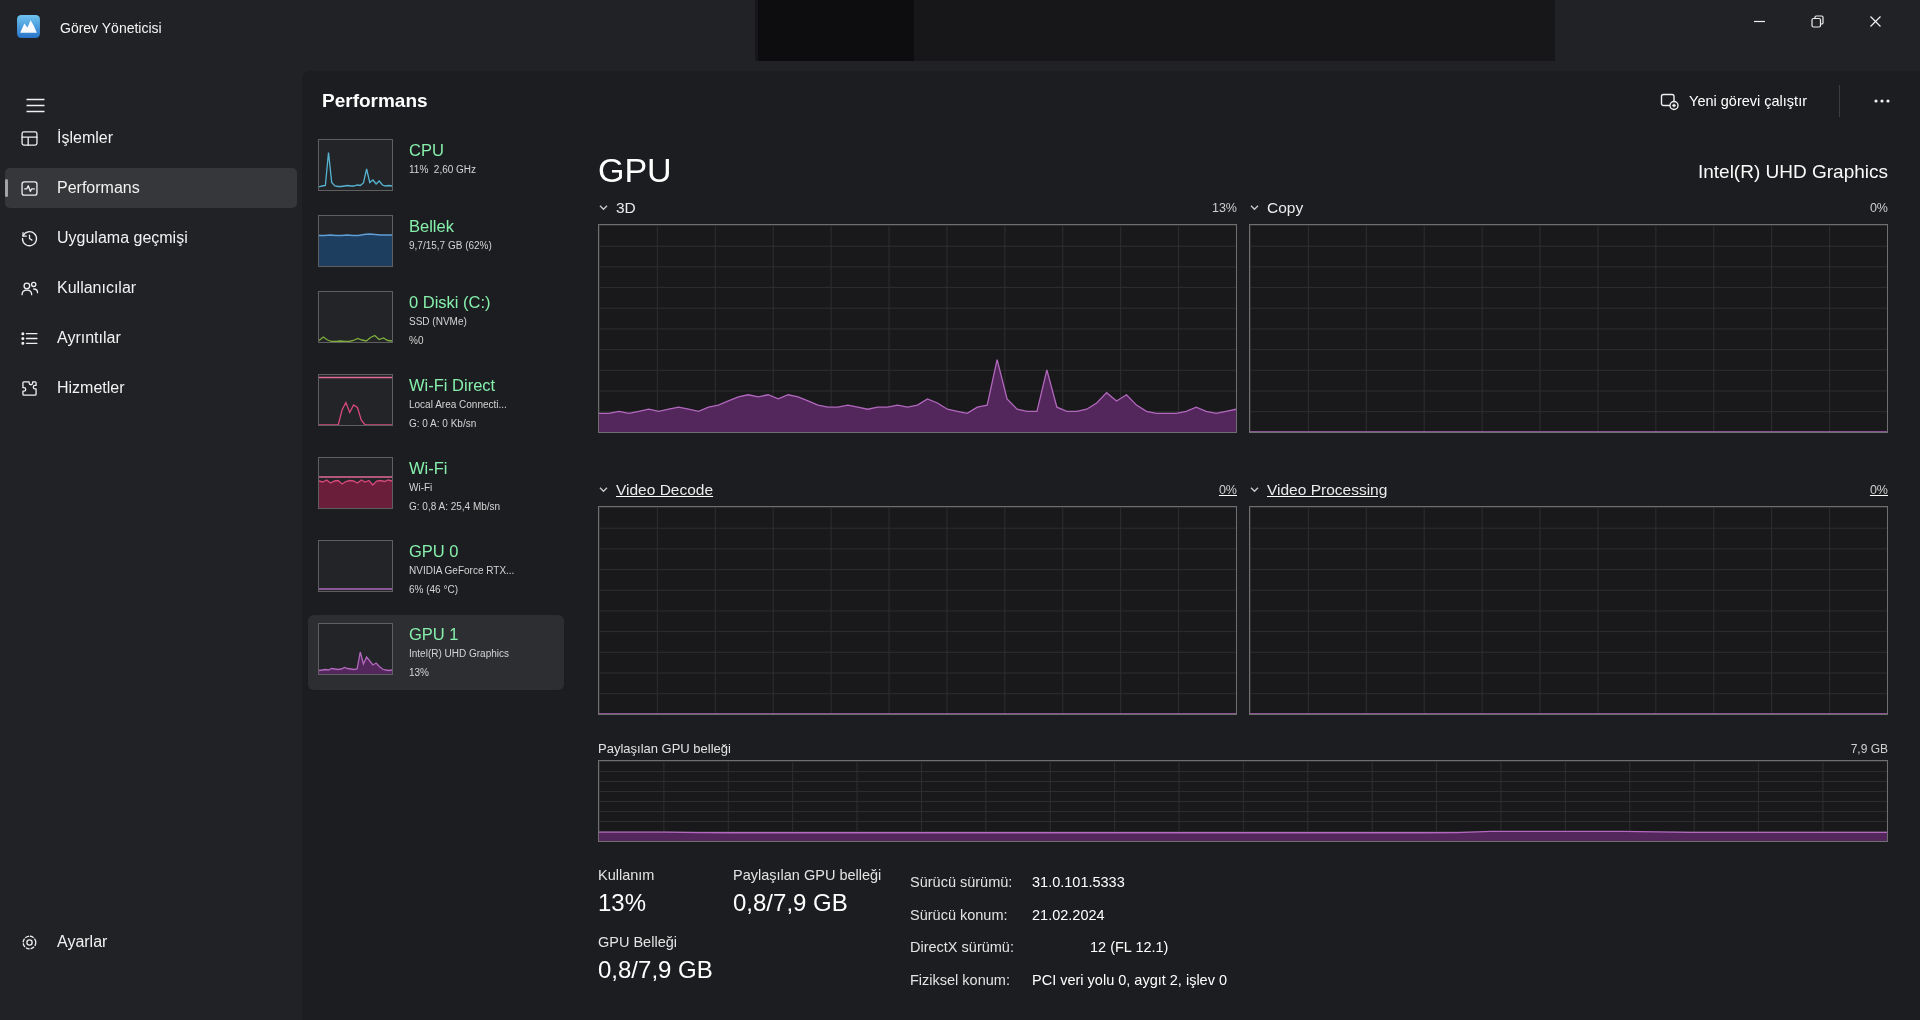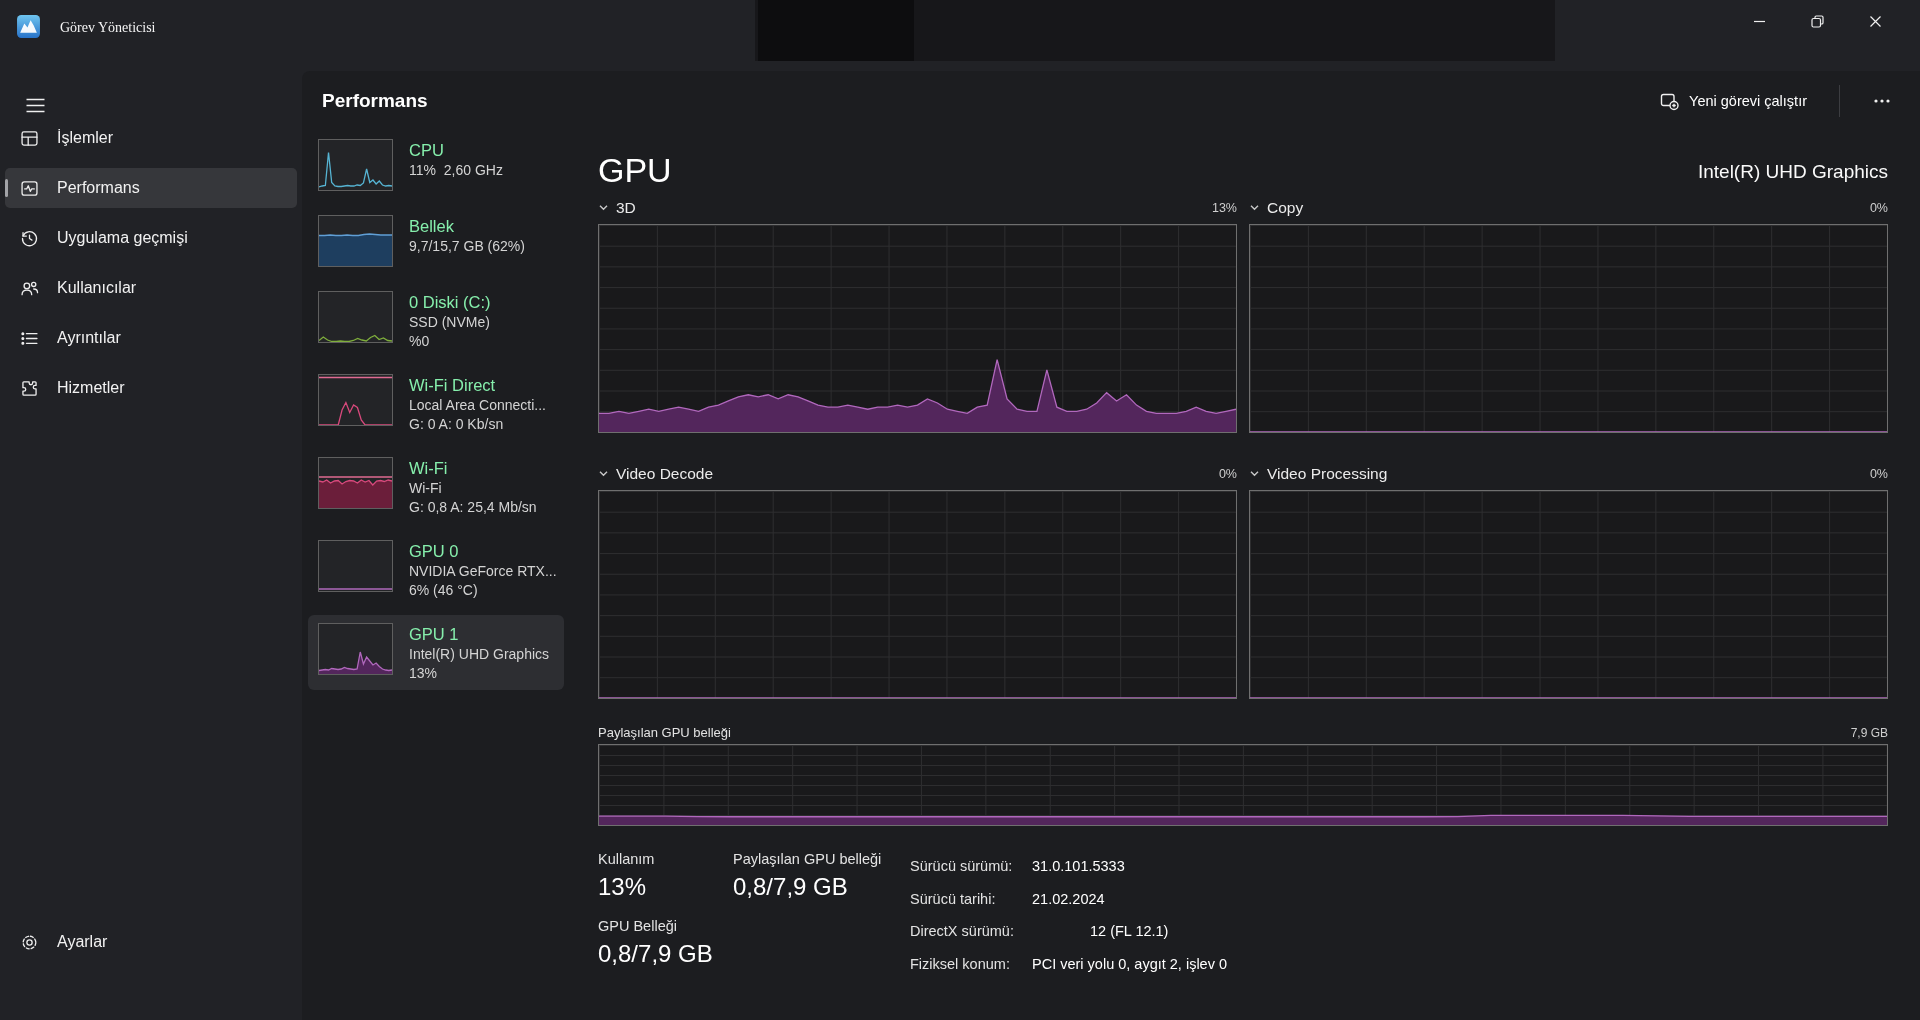--- a/index.html
+++ b/index.html
@@ -6,21 +6,21 @@
   html,body { width:1920px; height:1020px; overflow:hidden; }
   body {
     background:#212226;
     font-family:"Liberation Sans","DejaVu Sans",sans-serif;
     color:#ffffff;
     position:relative;
   }
   svg { display:block; }
 
   
-  .titlebar { position:absolute; left:0; top:0; right:16px; height:61px;font-family:Liberation Serif, serif; }
+  .titlebar { position:absolute; left:0; top:0; right:16px; height:61px; }
   .tb-shade-wide { position:absolute; left:755px; top:0; width:800px; height:61px; background:#17171a; }
   .tb-shade-dark { position:absolute; left:758px; top:0; width:156px; height:61px; background:#0d0d0f; }
   .app-icon { position:absolute; left:16px; top:14px; width:25px; height:25px; }
   .window-title { position:absolute; left:60px; top:20px; font-size:14px; color:#f5f5f5; }
   .win-controls { position:absolute; right:0; top:0; display:flex; }
   .win-btn { width:58px; height:42px; display:flex; align-items:center; justify-content:center;
              background:transparent; border:none; cursor:default; }
   .win-btn svg { stroke:#f0f0f0; stroke-width:1.2; fill:none; }
 
   
@@ -55,30 +55,30 @@
 
   
   .perf-list { position:absolute; left:6px; top:60px; width:256px; }
   .perf-item { display:flex; gap:16px; padding:8px 10px; border-radius:6px; margin-bottom:8px; cursor:default; }
   .perf-item.selected { background:#2d2e32; }
   .thumb { position:relative; width:75px; height:52px; flex:0 0 auto;
            background:#232427; border:1px solid #5f5f5f; overflow:hidden; }
   .thumb svg { position:absolute; inset:0; width:100%; height:100%; }
   .pi-text { min-width:0; }
   .pi-name { font-size:16.5px; color:#86efac; line-height:22px; }
-  .pi-sub { font-size:14px; color:#d4d4d4; line-height:18.5px; white-space:pre; }
+  .pi-sub { font-size:10px; color:#d4d4d4; line-height:18.5px; white-space:pre; }
 
   
   .gpu-panel { position:absolute; left:296px; top:60px; right:32px; }
   .gpu-head { display:flex; align-items:flex-end; justify-content:space-between; height:56px; }
   .gpu-title { font-size:34px; font-weight:300; line-height:1; }
   .gpu-subtitle { font-size:19px; font-weight:400; color:#fafafa; padding-bottom:4px; }
 
   .charts-grid { display:grid; grid-template-columns:1fr 1fr; column-gap:12px; margin-top:4px; }
-  .chart-block.row2 { margin-top:24px; }
+  .chart-block.row2 { margin-top:40px;text-decoration:underline; }
   .chart-head { height:33px; display:flex; align-items:center; gap:7px; }
   .chev { width:11px; height:11px; }
   .chev svg { stroke:#c8c8c8; stroke-width:1.4; fill:none; }
   .chart-label { font-size:15.5px; color:#ebebeb; }
   .chart-pct { margin-left:auto; font-size:12.5px; color:#cfcfcf; }
 
   .chart { position:relative; background:#19191b; border:1px solid #6f6f6f; overflow:hidden; }
   .chart svg { position:absolute; inset:0; width:100%; height:100%; }
   .chart.big { height:209px;
     background-image:
@@ -445,21 +445,21 @@
         <div class="stat-label">GPU Belleği</div>
         <div class="stat-big">0,8/7,9 GB</div>
       </div>
       <div class="stat-col2">
         <div class="stat-label">Paylaşılan GPU belleği</div>
         <div class="stat-big">0,8/7,9 GB</div>
       </div>
       <div class="detail-grid">
         <div class="detail-label">Sürücü sürümü:</div>
         <div class="detail-value">31.0.101.5333</div>
-        <div class="detail-label">Sürücü tarihi:</div>
+        <div class="detail-label">Sürücü konum:</div>
         <div class="detail-value">21.02.2024</div>
         <div class="detail-label">DirectX sürümü:</div>
         <div class="detail-value row3">12 (FL 12.1)</div>
         <div class="detail-label">Fiziksel konum:</div>
         <div class="detail-value">PCI veri yolu 0, aygıt 2, işlev 0</div>
       </div>
     </div>
 
   </div>
 </div>

